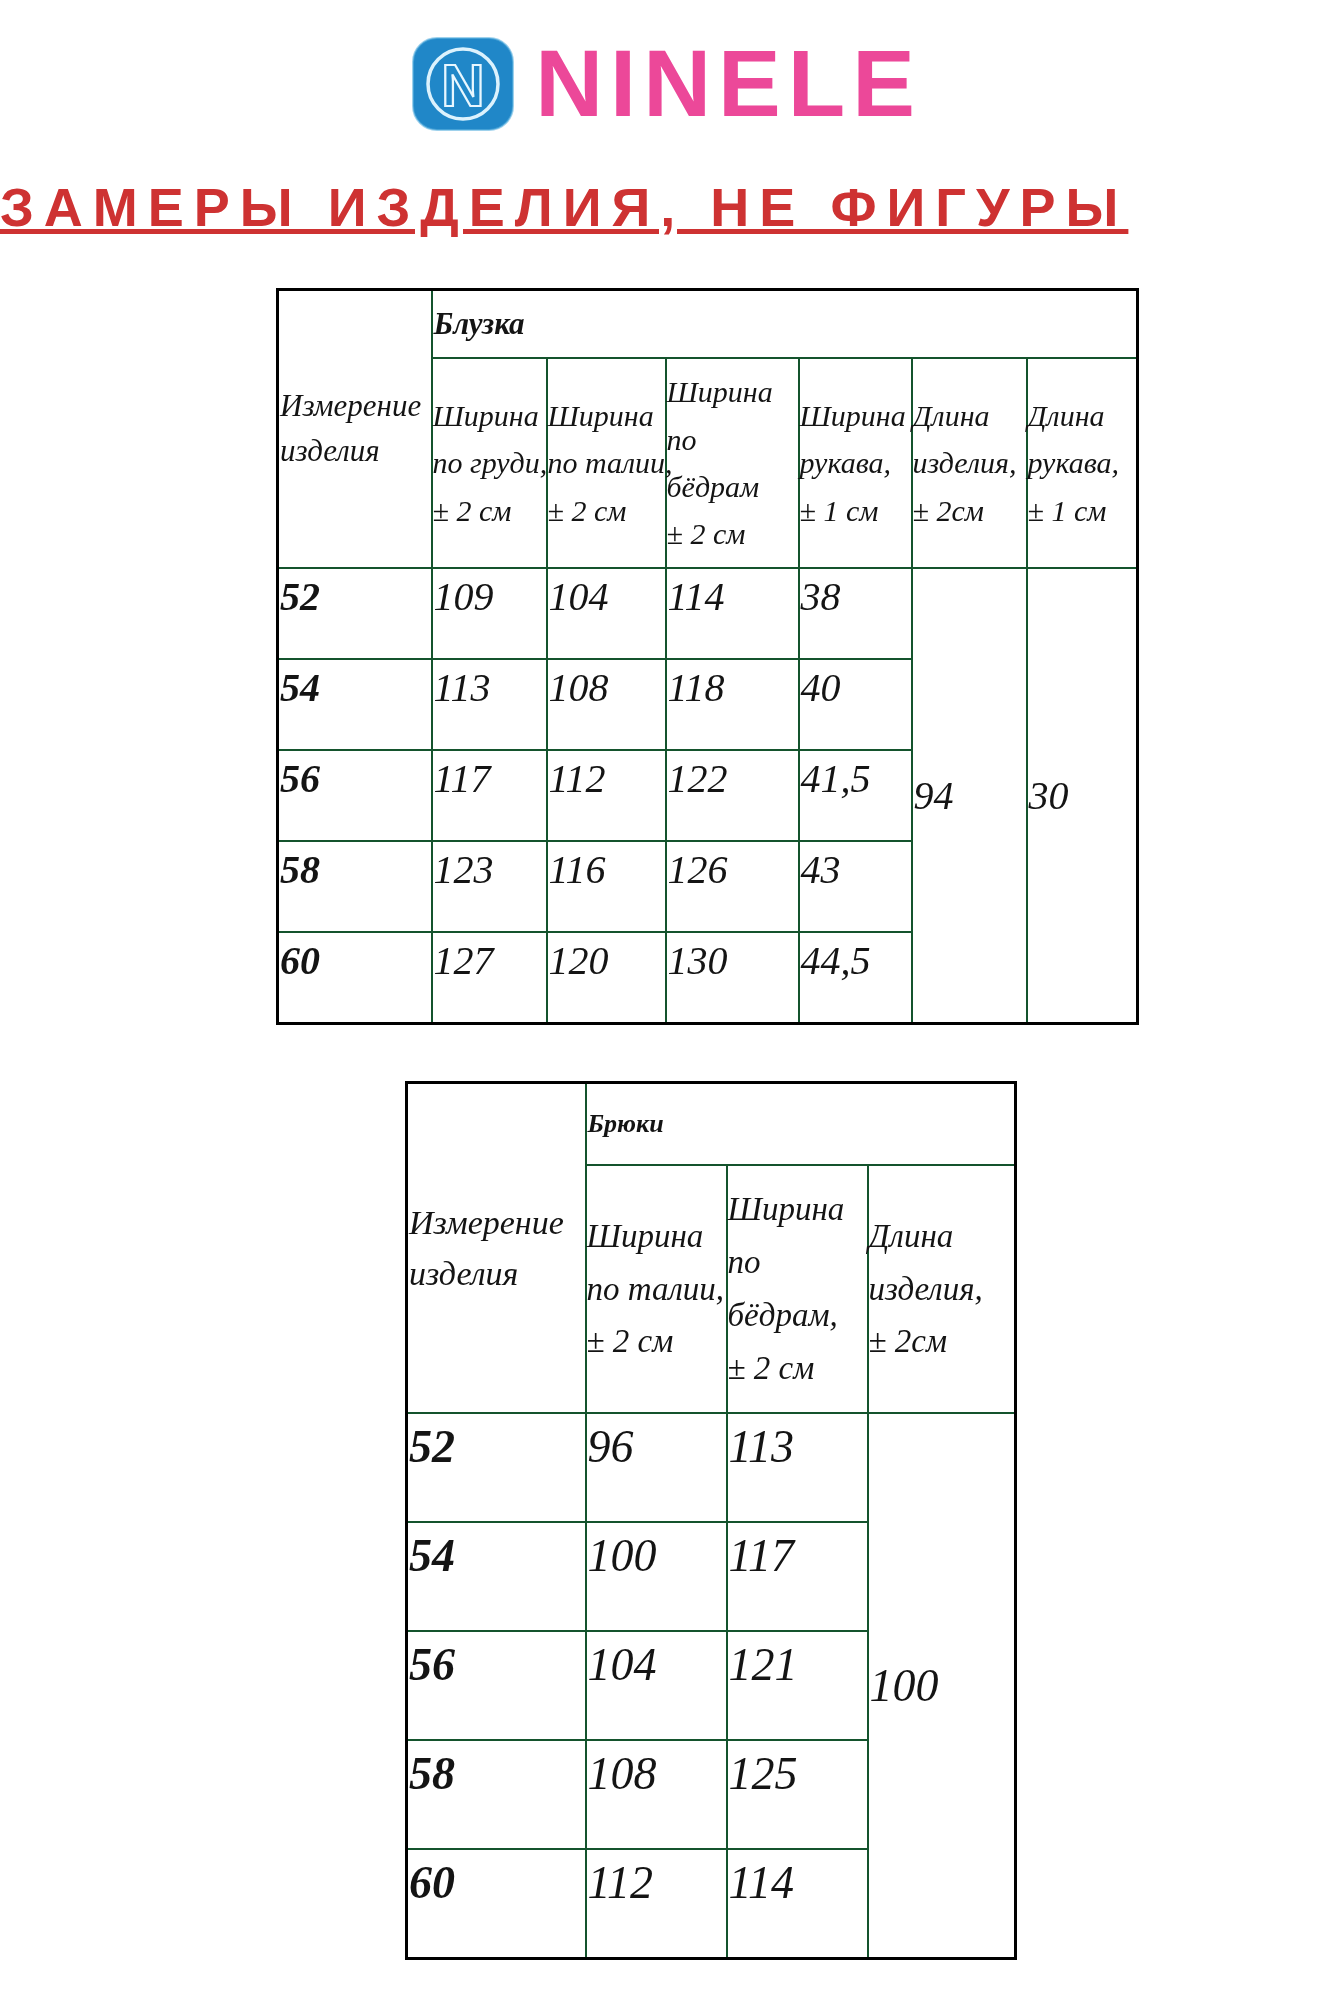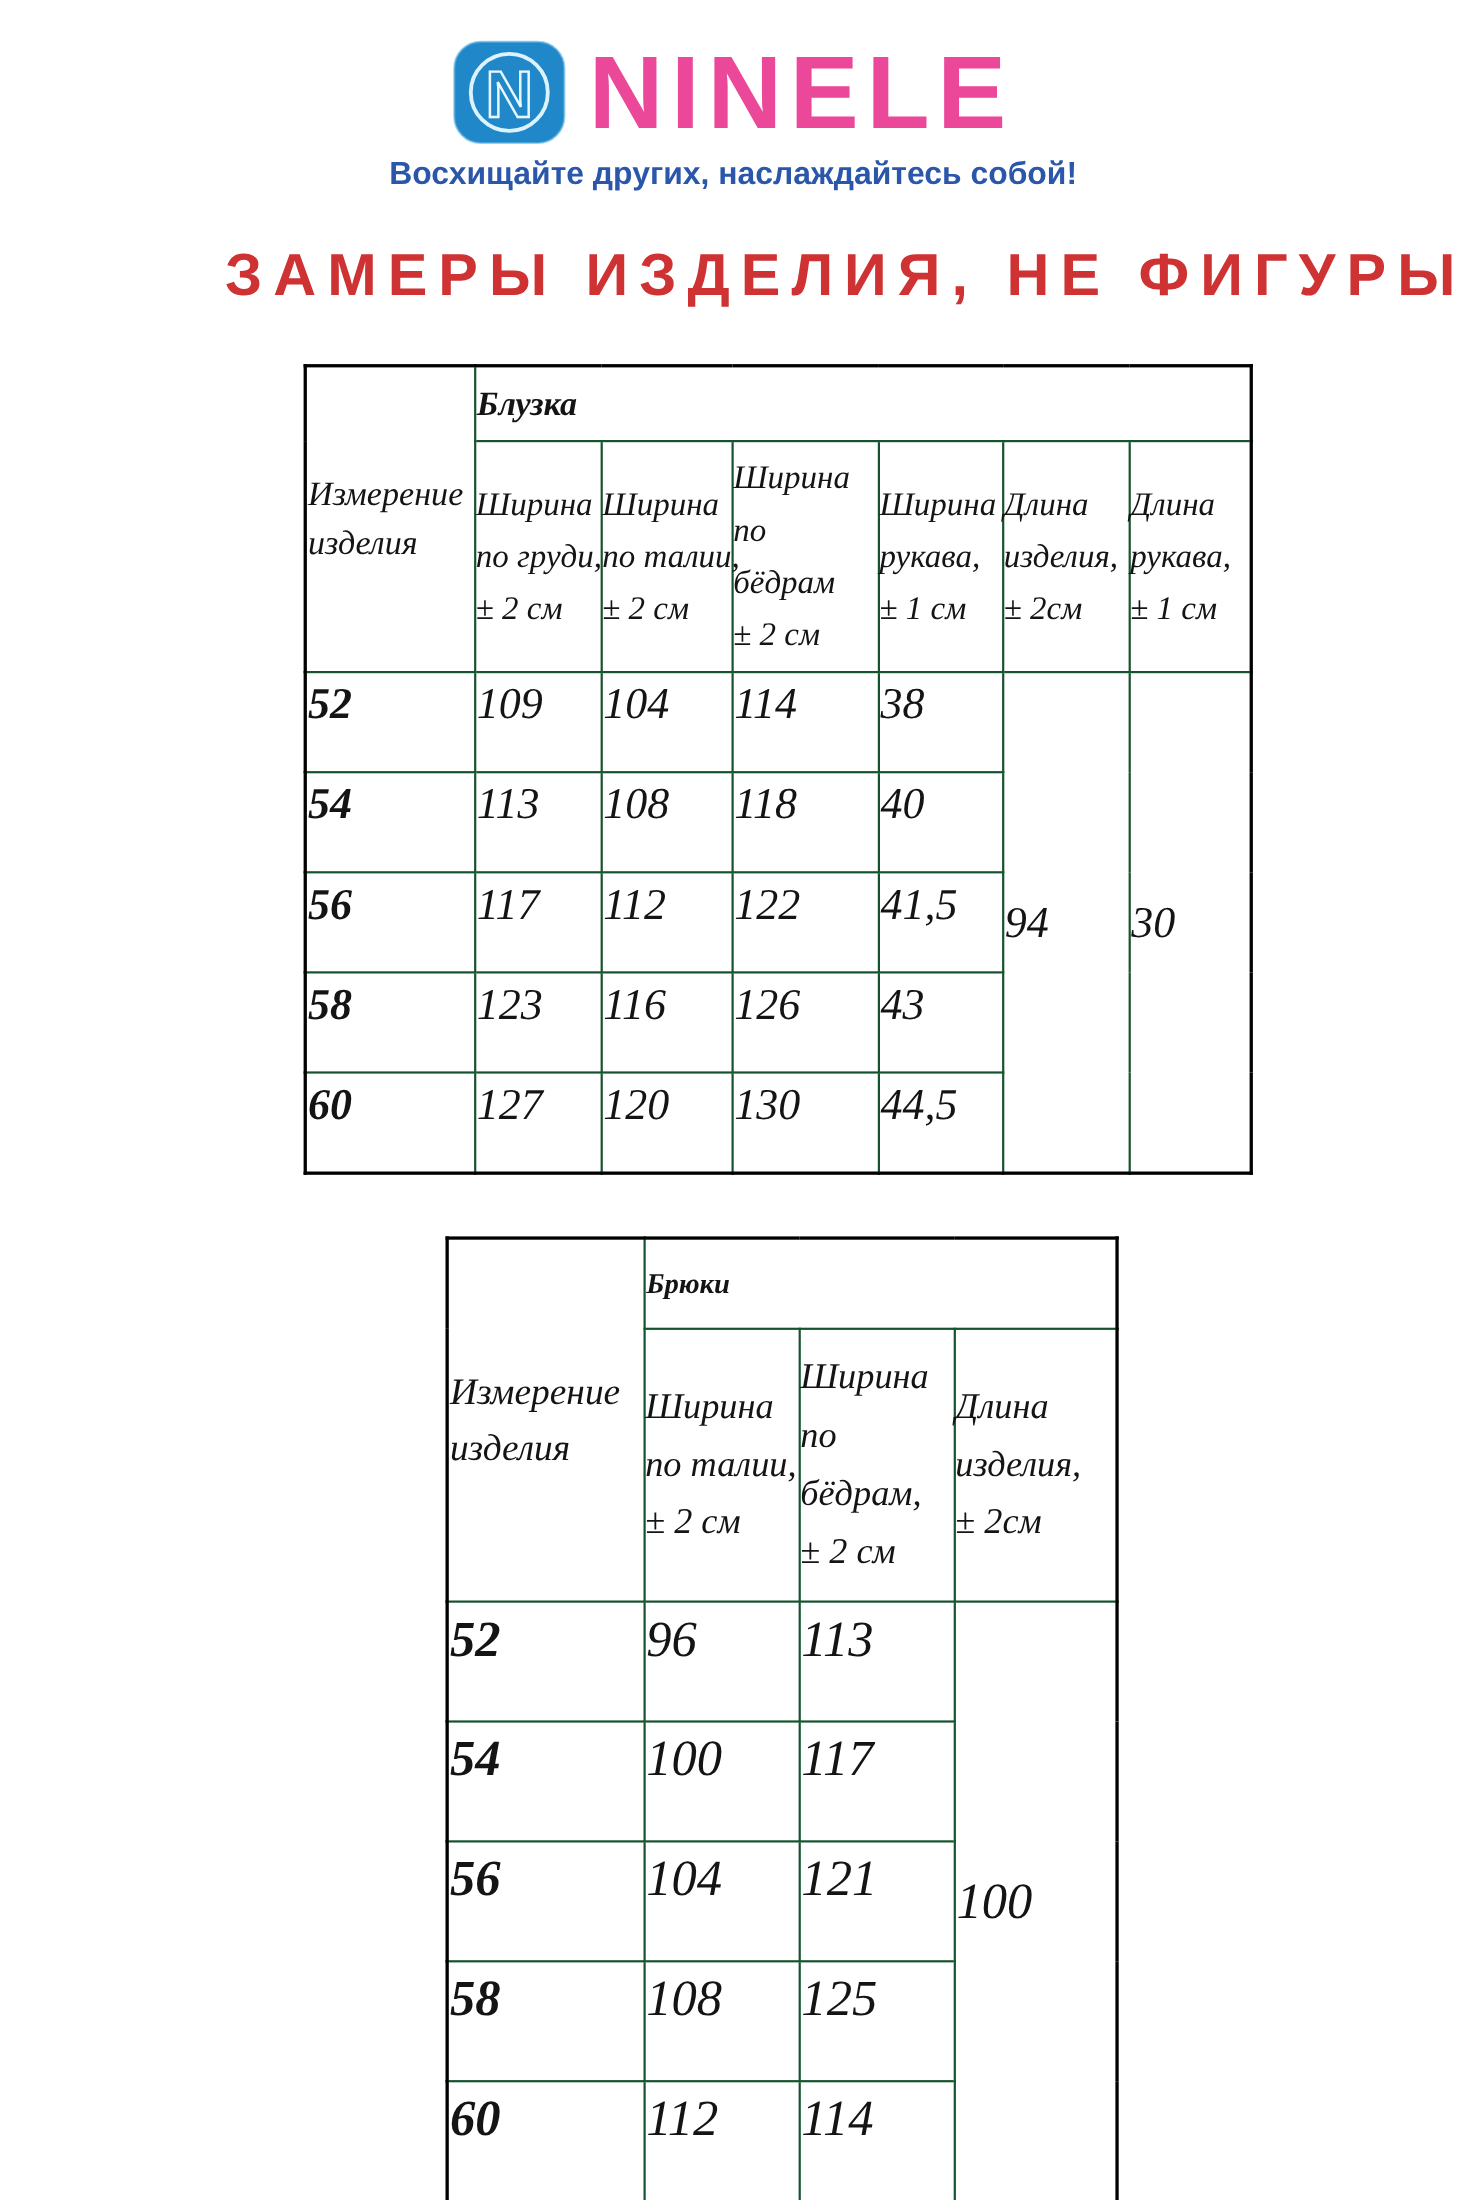--- a/index.html
+++ b/index.html
@@ -17,24 +17,24 @@
     font-family:"Liberation Sans","DejaVu Sans",sans-serif;
     font-size:94px;font-weight:bold;color:#ec4899;
     letter-spacing:7px;line-height:1;
   }
   .tagline{
     margin-top:10px;
     font-family:"Liberation Sans","DejaVu Sans",sans-serif;
     font-size:29px;font-weight:bold;color:#2a57a9;
   }
   .main-heading{
-    margin-top:44px;text-align:right;
+    margin-top:44px;text-align:left;
     font-family:"Liberation Sans","DejaVu Sans",sans-serif;
     font-size:54px;font-weight:800;color:#ce3232;
-    letter-spacing:10px;white-space:nowrap;
+    letter-spacing:10px;white-space:nowrap;text-decoration:underline;
   }
   table{border-collapse:collapse;table-layout:fixed;border:3px solid #000;}
   td{border:2px solid #14532d;text-align:left;white-space:pre;font-style:italic;}
   .t1{margin:50px 0 0 276px;width:860px;}
   .t2{margin:56px 0 0 405px;width:609px;}
 
   .t1 .group-cell{height:64px;font-weight:bold;font-size:31px;}
   .t1 .corner-cell{font-size:31px;line-height:1.45;vertical-align:middle;}
   .t1 .colhead-cell{height:208px;font-size:30px;line-height:1.58;vertical-align:middle;padding:0;}
   .t1 .data-row td{height:84px;font-size:40px;vertical-align:top;padding-top:4px;}
@@ -54,21 +54,20 @@
 <div class="header">
   <div class="logo-row">
     <svg class="logo-icon" viewBox="0 0 104 96">
       <rect x="2" y="2" width="100" height="92" rx="24" fill="#2087c8"></rect>
       <rect x="2" y="2" width="100" height="92" rx="24" fill="none" stroke="#5db3e0" stroke-width="2" opacity="0.6"></rect>
       <circle cx="52" cy="48" r="35" fill="none" stroke="#dcf2fd" stroke-width="3.5"></circle>
       <text x="52" y="70" text-anchor="middle" font-family="Liberation Sans, DejaVu Sans, sans-serif" font-size="60" font-weight="bold" fill="none" stroke="#e8f7ff" stroke-width="2.2">N</text>
     </svg>
     <div class="brand">NINELE</div>
   </div>
-  <div class="tagline">Восхищайте других, наслаждайтесь собой!</div>
 </div>
 
 <div class="main-heading">ЗАМЕРЫ ИЗДЕЛИЯ, НЕ ФИГУРЫ</div>
 
 <table class="t1">
   <colgroup>
     <col style="width:154px">
       <col style="width:115px">
       <col style="width:119px">
     <col style="width:133px">

